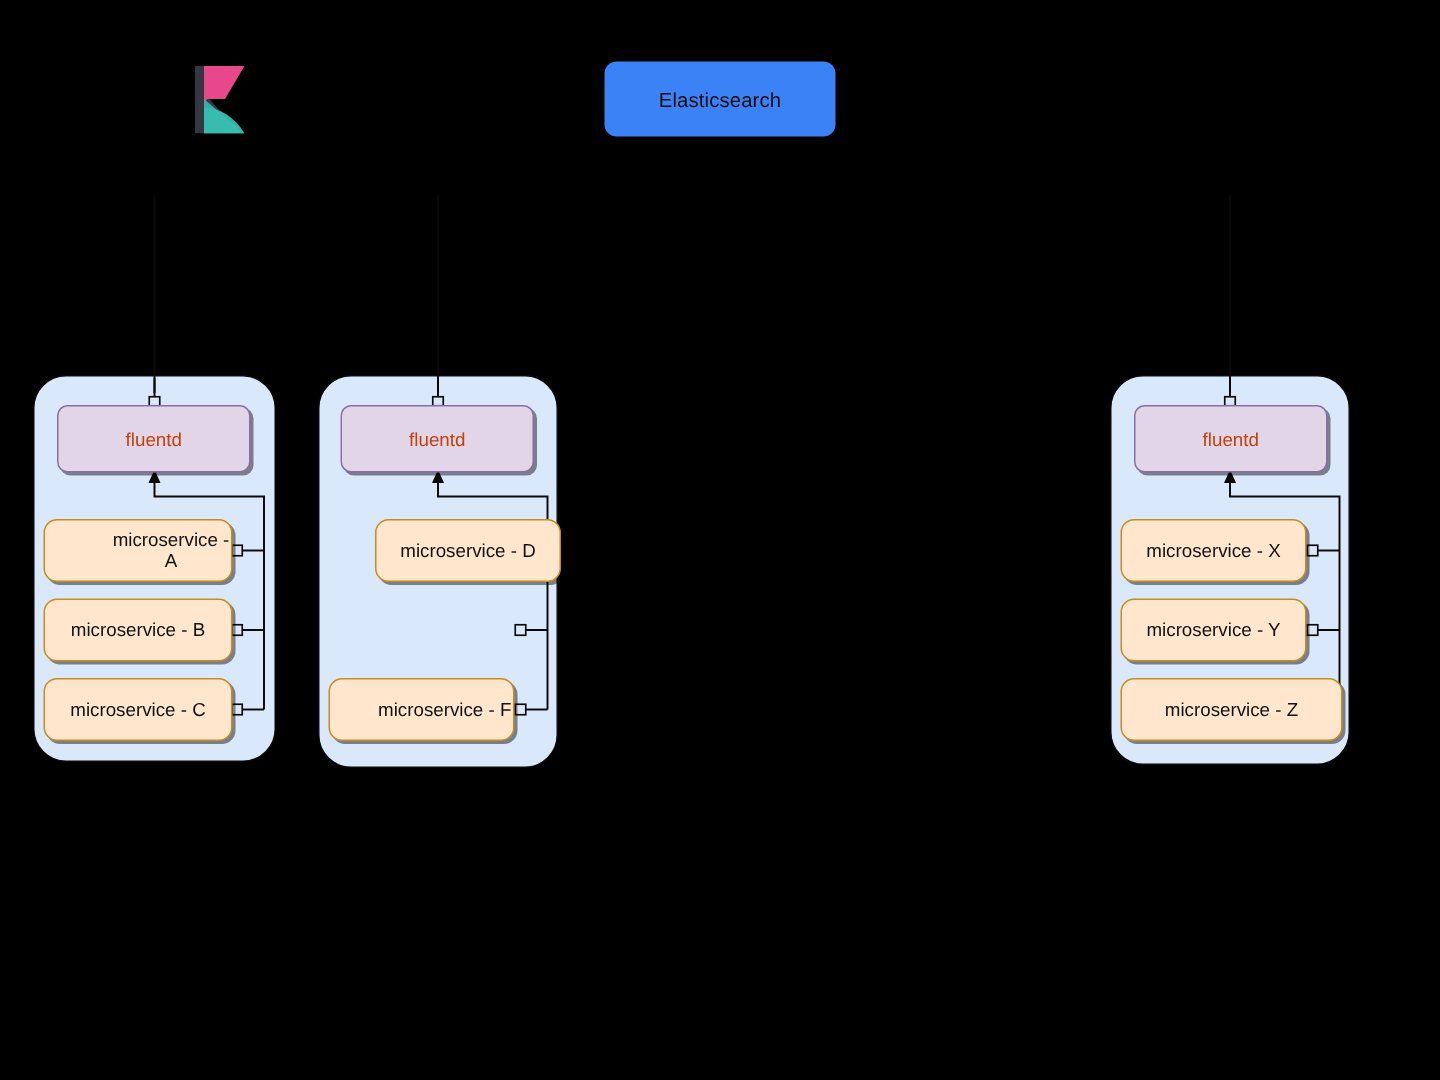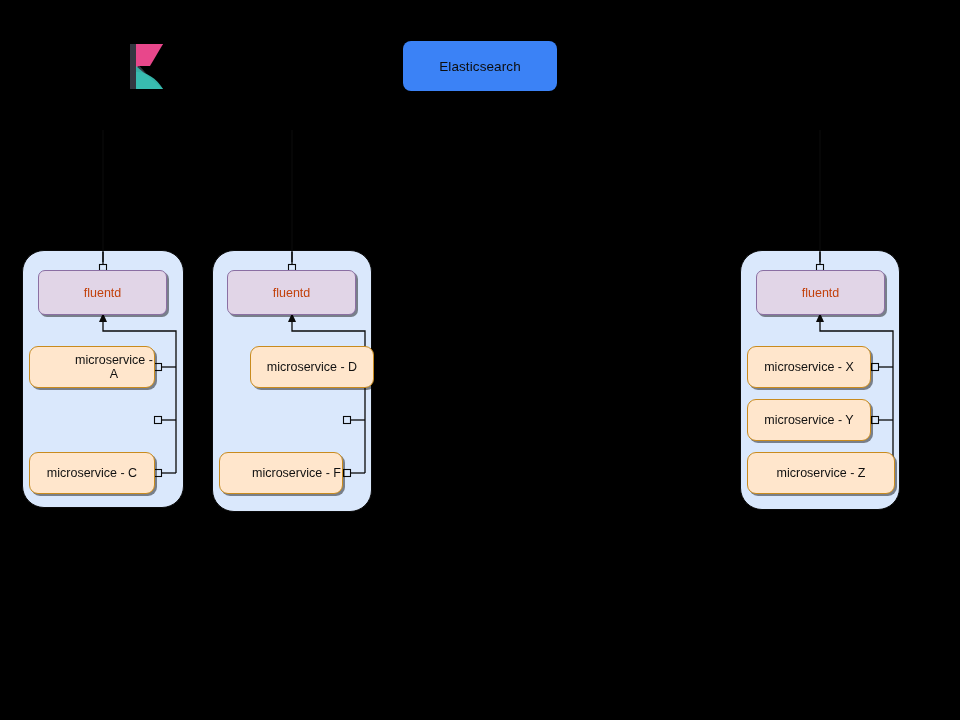--- a/index.html
+++ b/index.html
@@ -179,20 +179,21 @@
     <rect class="endpt" x="871.5" y="363.5" width="7" height="7"></rect>
     <rect class="endpt" x="871.5" y="416.5" width="7" height="7"></rect>
     <rect class="endpt" x="871.5" y="469.5" width="7" height="7"></rect>
   </svg>
 
   <div class="cluster" style="left:22px; top:250px; width:162px; height:258px;"></div>
 
   <div class="node fluentd" style="left:38px; top:270px; width:129px; height:45px;">fluentd</div>
 
   <div class="node microservice" style="left:29px; top:346px; width:126px; height:42px;padding-left:44px;">microservice - A</div>
+  <div class="node microservice" style="left:29px; top:399px; width:126px; height:42px;">microservice - B</div>
   <div class="node microservice" style="left:29px; top:452px; width:126px; height:42px;">microservice - C</div>
 
   <div class="cluster" style="left:212px; top:250px; width:160px; height:262px;"></div>
 
   <div class="node fluentd" style="left:227px; top:270px; width:129px; height:45px;">fluentd</div>
 
   <div class="node microservice" style="left:219px; top:346px; width:124px; height:42px;margin-left:31px;">microservice - D</div>
   <div class="node microservice" style="left:219px; top:452px; width:124px; height:42px;padding-left:31px;">microservice - F</div>
 
   <div class="cluster" style="left:740px; top:250px; width:160px; height:260px;"></div>

